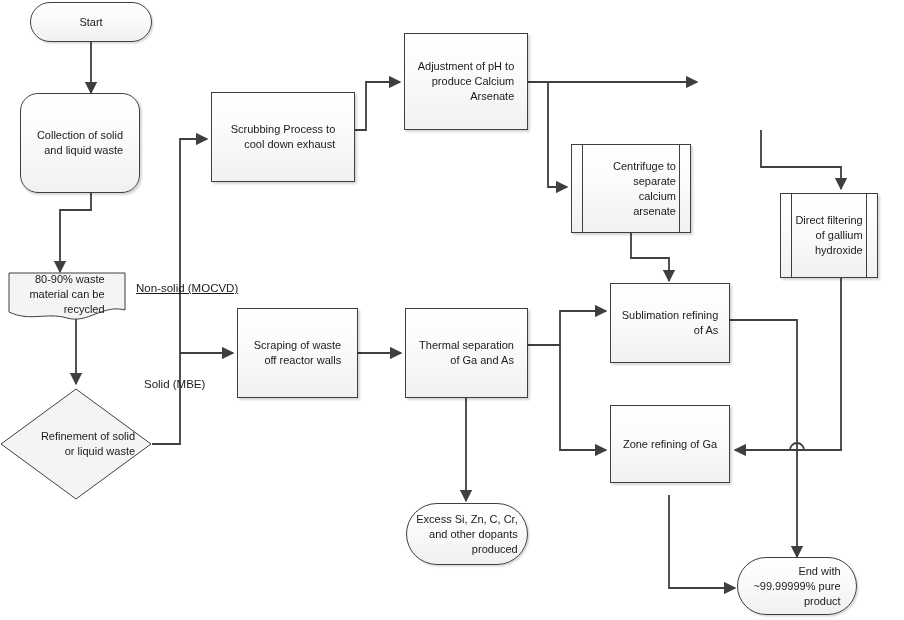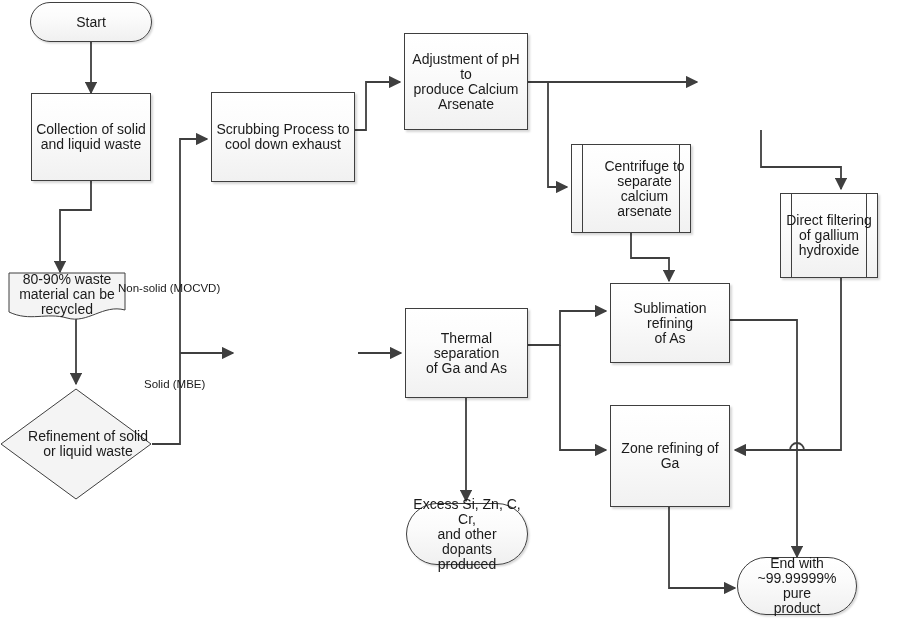--- a/index.html
+++ b/index.html
@@ -23,23 +23,23 @@
     top: 0;
     width: 904px;
     height: 620px;
   }
   .node {
     position: absolute;
     box-sizing: border-box;
     display: flex;
     align-items: center;
     justify-content: center;
-    text-align: center;
+    text-align: right;
     color: #1a1a1a;
-    font-size: 14px;
+    font-size: 11px;
     line-height: 15px;
     z-index: 3;
   }
   .node .label {
     position: relative;
     z-index: 4;
     padding: 0 4px;
     white-space: pre-line;
   }
   
@@ -153,21 +153,21 @@
       <path d="M 841 278 L 841 450 L 797 450 L 797 557"></path>
     </g>
 
     <path d="M 790 450 A 7 7 0 0 1 804 450" fill="none" stroke="#3f3f3f" stroke-width="1.8"></path>
   </svg>
 
   <div class="node shape-terminator" style="left:30px; top:2px; width:122px; height:40px;">
     <span class="label">Start</span>
   </div>
 
-  <div class="node shape-process" style="left:31px; top:93px; width:120px; height:88px;">
+  <div class="node shape-process" style="left:20px; top:93px; width:120px; height:100px;border-radius:18px;">
     <span class="label">Collection of solid
 and liquid waste</span>
   </div>
 
   <div class="node shape-document" style="left:8px; top:272px; width:118px; height:50px;">
     <svg class="doc-svg" viewBox="0 0 118 50" preserveAspectRatio="none" xmlns="http://www.w3.org/2000/svg">
       <path d="M 1 1 L 117 1 L 117 38 C 95 32 80 52 59 46 C 38 40 22 50 1 40 Z" fill="#f4f4f4" stroke="#3f3f3f" stroke-width="1"></path>
     </svg>
     <span class="label" style="margin-top:-5px;">80-90% waste
 material can be
@@ -204,43 +204,47 @@
   </div>
 
   <div class="node shape-predefined" style="left:780px; top:193px; width:98px; height:85px;">
     <span class="bar left"></span>
     <span class="bar right"></span>
     <span class="label">Direct filtering
 of gallium
 hydroxide</span>
   </div>
 
+  <div class="node shape-process" style="left:237px; top:308px; width:121px; height:90px;">
+    <span class="label">Scraping of waste
+off reactor walls</span>
+  </div>
 
   <div class="node shape-process" style="left:405px; top:308px; width:123px; height:90px;">
     <span class="label">Thermal separation
 of Ga and As</span>
   </div>
 
   <div class="node shape-terminator" style="left:406px; top:503px; width:122px; height:62px;">
     <span class="label">Excess Si, Zn, C, Cr,
 and other dopants
 produced</span>
   </div>
 
   <div class="node shape-process" style="left:610px; top:283px; width:120px; height:80px;">
     <span class="label">Sublimation refining
 of As</span>
   </div>
 
-  <div class="node shape-process" style="left:610px; top:405px; width:120px; height:102px;">
+  <div class="node shape-process" style="left:610px; top:405px; width:120px; height:78px;">
     <span class="label">Zone refining of Ga</span>
   </div>
 
   <div class="node shape-terminator" style="left:737px; top:557px; width:120px; height:58px;">
     <span class="label">End with
 ~99.99999% pure
 product</span>
   </div>
 
-  <div class="edge-label" style="left:118px; top:281px;">Non-solid  (MOCVD)</div>
+  <div class="edge-label" style="left:136px; top:281px;text-decoration:underline;">Non-solid  (MOCVD)</div>
   <div class="edge-label" style="left:144px; top:377px;">Solid (MBE)</div>
 
 </div>
 
 </body></html>

